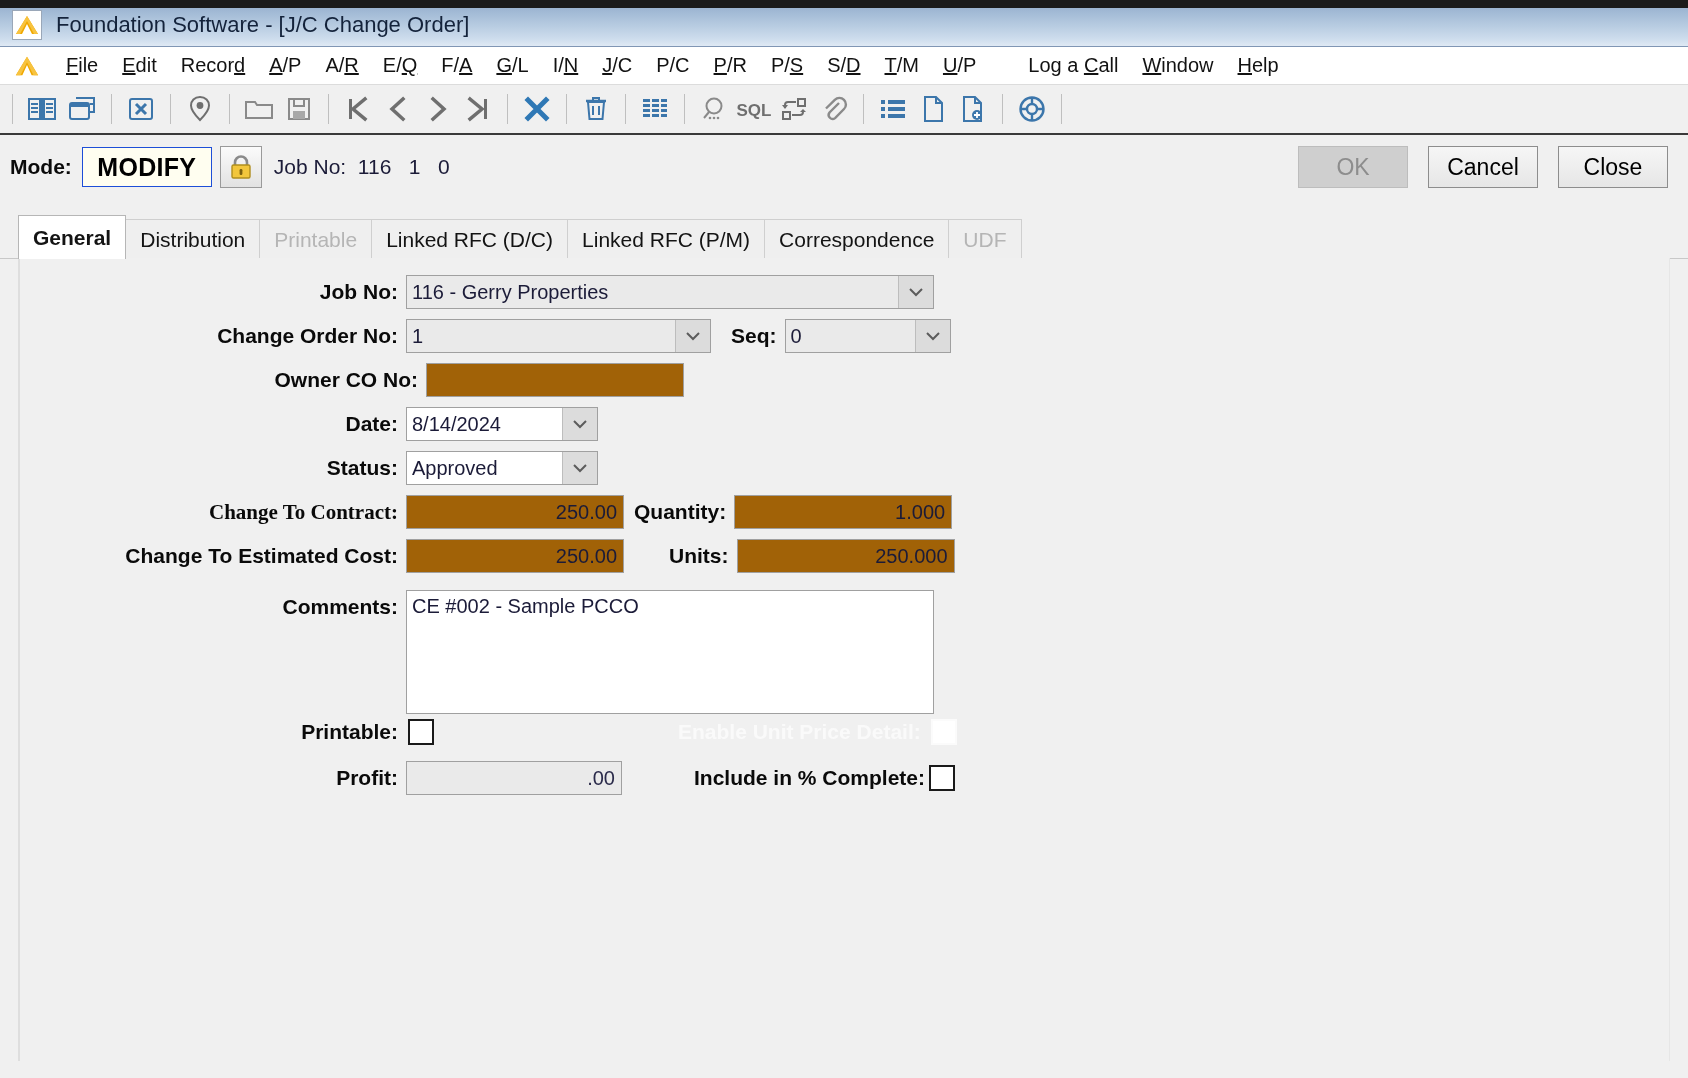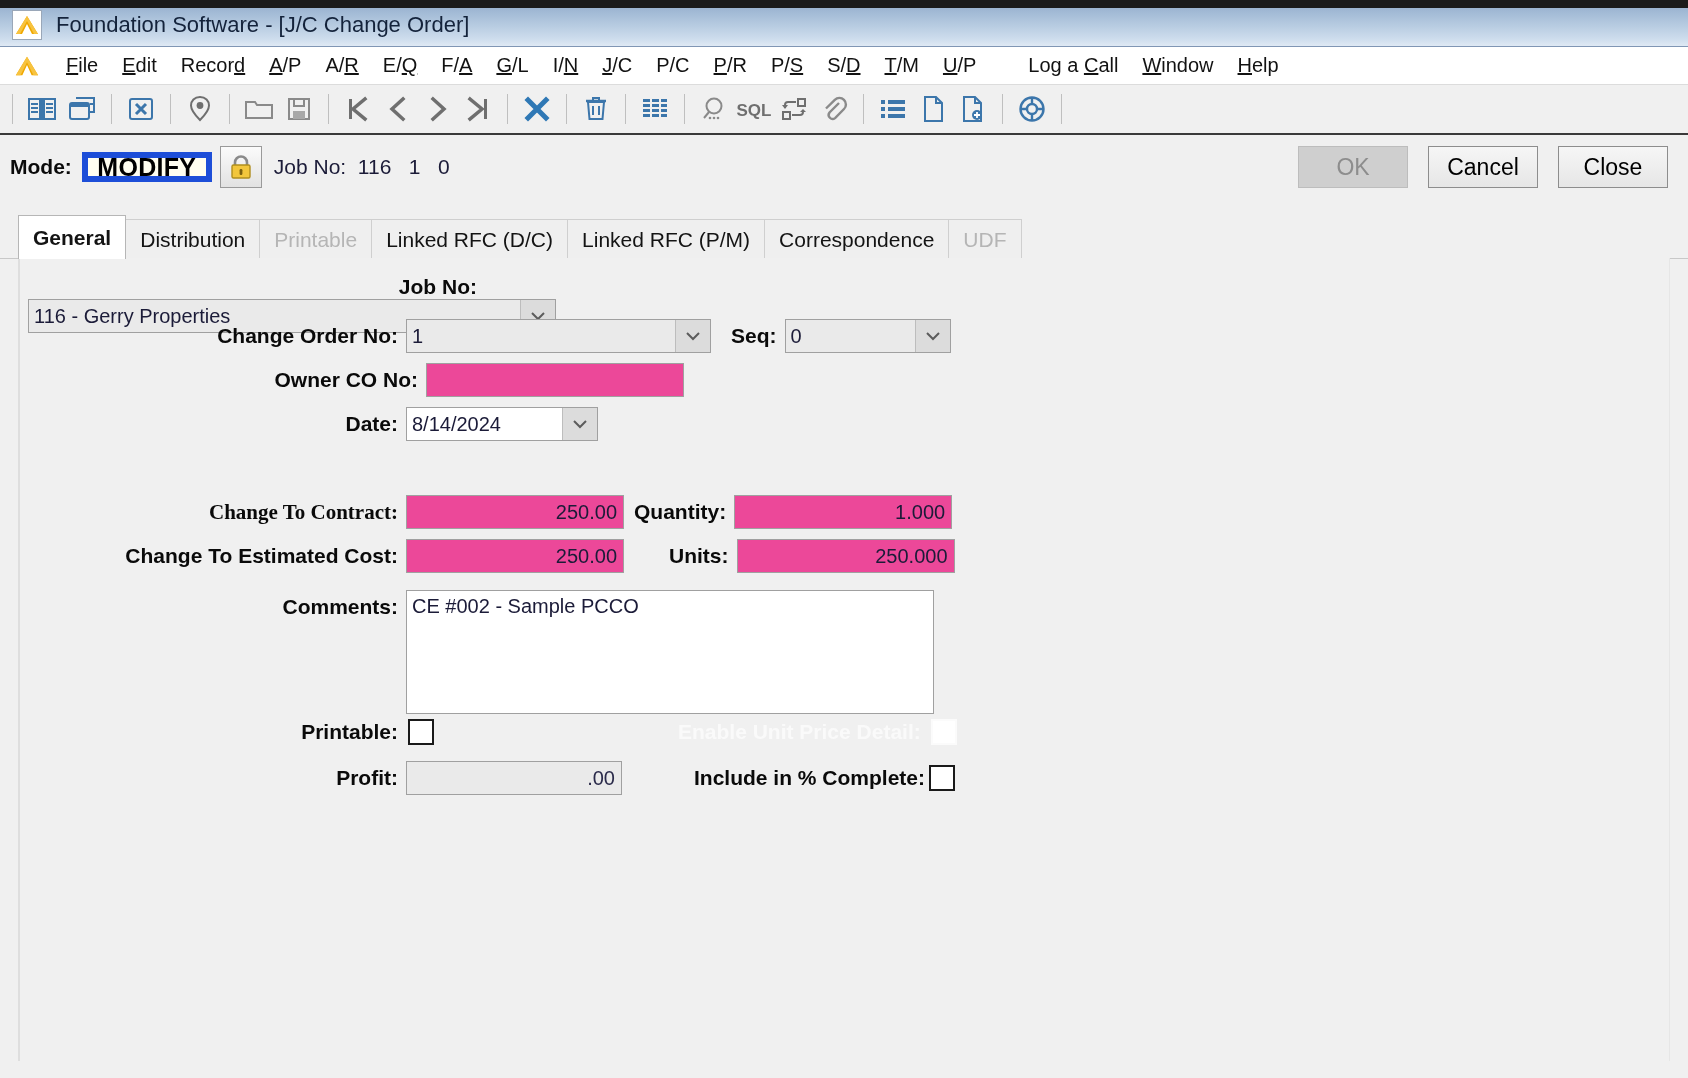--- a/index.html
+++ b/index.html
@@ -87,23 +87,23 @@
   .modebar {
     position: absolute; left: 0; top: 137px; width: 1688px; height: 60px;
     background: #f0f0f0;
     display: flex; align-items: center;
   }
   .mode-label {
     font-size: 21px; font-weight: bold; color: #0a0a0a; margin-left: 10px;
   }
   .mode-value-box {
     margin-left: 10px;
-    width: 130px; height: 30px;
+    width: 130px; height: 40px;
     background: #fffef0;
-    border: 6px solid #1d4ed8;
+    border: 1px solid #1d4ed8;
     display: flex; align-items: center; justify-content: center;
     box-sizing: border-box;
   }
   .mode-value-box span { font-size: 25px; font-weight: bold; color: #000; letter-spacing: .3px;}
   .lock-btn {
     margin-left: 8px;
     width: 42px; height: 42px;
     background: linear-gradient(to bottom,#fbfbfb,#e2e2e2);
     border: 1px solid #9a9a9a;
     display: flex; align-items: center; justify-content: center;
@@ -172,21 +172,21 @@
 
   
   .row { position: absolute; display: flex; align-items: center; }
   .lbl {
     font-size: 21px; font-weight: bold; color: #0a0a0a;
     text-align: right; white-space: nowrap;
   }
   .lbl.disabled { color: #fafafa; }
   .fld {
     border: 1px solid #a0a0a0;
-    background: #ec4899;
+    background: #a16207;
     height: 34px;
     font-size: 20px; color: #1b1b38;
     display: flex; align-items: center;
     padding: 0 4px;
     box-sizing: border-box;
   }
   .fld.readonly { background: #eaeaea; color: #2a2a4a; }
   .fld.num { justify-content: flex-end; padding-right: 6px; }
   .combo {
     border: 1px solid #a0a0a0;
@@ -482,21 +482,21 @@
     <div class="tab disabled">Printable</div>
     <div class="tab">Linked RFC (D/C)</div>
     <div class="tab">Linked RFC (P/M)</div>
     <div class="tab">Correspondence</div>
     <div class="tab disabled">UDF</div>
   </div>
   <div class="tabs-underline"></div>
 
   <div class="panel">
 
-    <div class="row" style="left:0; top:17px;flex-direction:column;">
+    <div class="row" style="left:0; top:17px;">
       <div class="lbl" style="width:378px;">Job No:</div>
       <div class="combo readonly" style="width:528px; margin-left:8px;">
         <div class="val">116 - Gerry Properties</div>
         <div class="arrow">
           <svg width="16" height="10" viewBox="0 0 16 10">
               <path d="M2 2 L8 8 L14 2" fill="none" stroke="#5c5c5c" stroke-width="2"></path>
             </svg>
         </div>
       </div>
     </div>
@@ -532,20 +532,31 @@
       <div class="combo" style="width:192px; margin-left:8px;">
         <div class="val">8/14/2024</div>
         <div class="arrow">
           <svg width="16" height="10" viewBox="0 0 16 10">
               <path d="M2 2 L8 8 L14 2" fill="none" stroke="#5c5c5c" stroke-width="2"></path>
             </svg>
         </div>
       </div>
     </div>
 
+    <div class="row" style="left:0; top:193px;">
+      <div class="lbl" style="width:378px;">Status:</div>
+      <div class="combo" style="width:192px; margin-left:8px;">
+        <div class="val">Approved</div>
+        <div class="arrow">
+          <svg width="16" height="10" viewBox="0 0 16 10">
+              <path d="M2 2 L8 8 L14 2" fill="none" stroke="#5c5c5c" stroke-width="2"></path>
+            </svg>
+        </div>
+      </div>
+    </div>
 
     <div class="row" style="left:0; top:237px;">
       <div class="lbl" style="width:378px;font-family:Liberation Serif, serif;">Change To Contract:</div>
       <div class="fld num" style="width:218px; margin-left:8px;">250.00</div>
       <div class="lbl" style="margin-left:10px;">Quantity:</div>
       <div class="fld num" style="width:218px; margin-left:8px;">1.000</div>
     </div>
 
     <div class="row" style="left:0; top:281px;">
       <div class="lbl" style="width:378px;">Change To Estimated Cost:</div>

